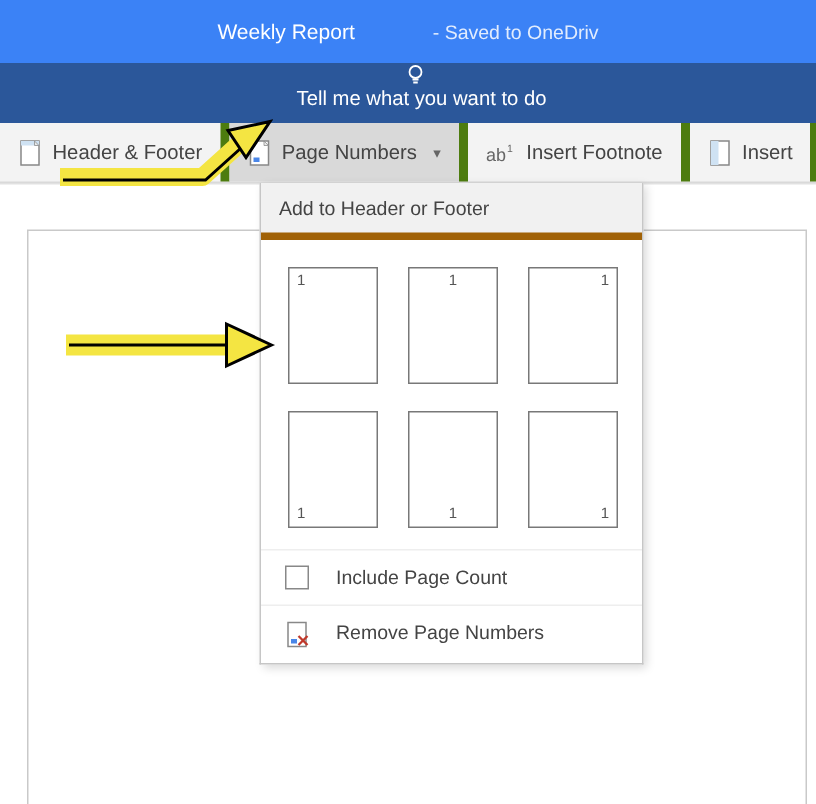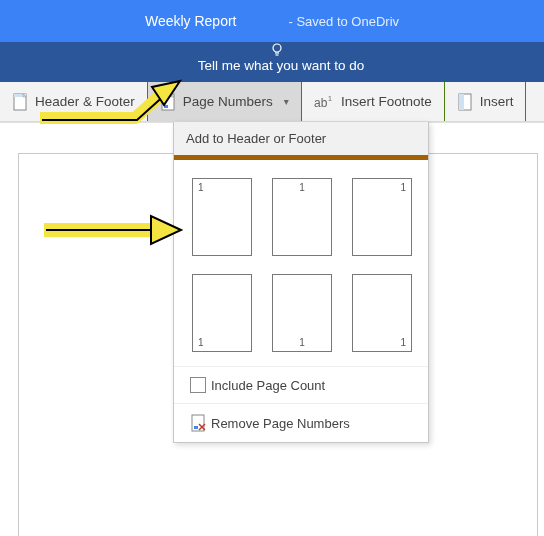--- a/index.html
+++ b/index.html
@@ -54,21 +54,21 @@
       height: 40px;
       display: flex;
       align-items: stretch;
     }
     .ribbon-btn {
       display: flex;
       align-items: center;
       padding: 0 12px;
       font-size: 13.5px;
       color: #444;
-      border-right: 1px solid #4d7c0f;
+      border-right: 6px solid #4d7c0f;
       cursor: pointer;
       gap: 7px;
       white-space: nowrap;
     }
     .ribbon-btn.active {
       background: #d9d9d9;
       align-items: center;
     }
     .ribbon-icon {
       display: flex;
@@ -137,26 +137,25 @@
       color: #555;
     }
     .thumb.tl .num { top: 3px; left: 5px; }
     .thumb.tc .num { top: 3px; left: 50%; transform: translateX(-50%); }
     .thumb.tr .num { top: 3px; right: 5px; }
     .thumb.bl .num { bottom: 3px; left: 5px; }
     .thumb.bc .num { bottom: 3px; left: 50%; transform: translateX(-50%); }
     .thumb.br .num { bottom: 3px; right: 5px; }
     .dropdown-row {
       display: flex;
-      align-items: center;
       padding: 10px 16px;
       font-size: 13px;
       color: #444;
       border-top: 1px solid #eee;
-      gap: 5px;
+      gap: 18px;
       cursor: pointer;
     }
     .checkbox {
       width: 16px;
       height: 16px;
       border: 1px solid #888;
       background: #fff;
     }
     .arrow {
       position: absolute;

